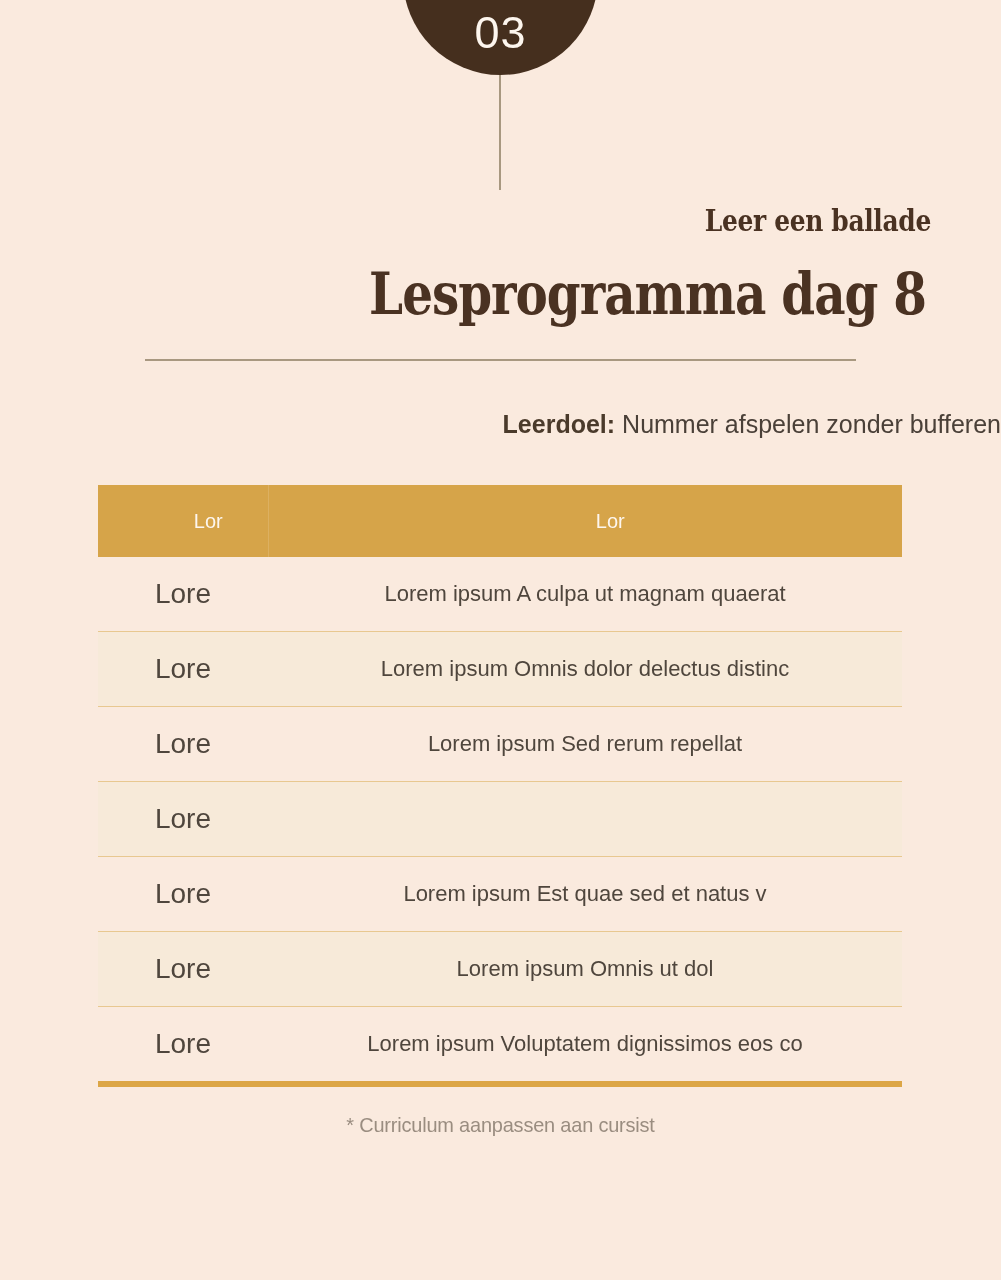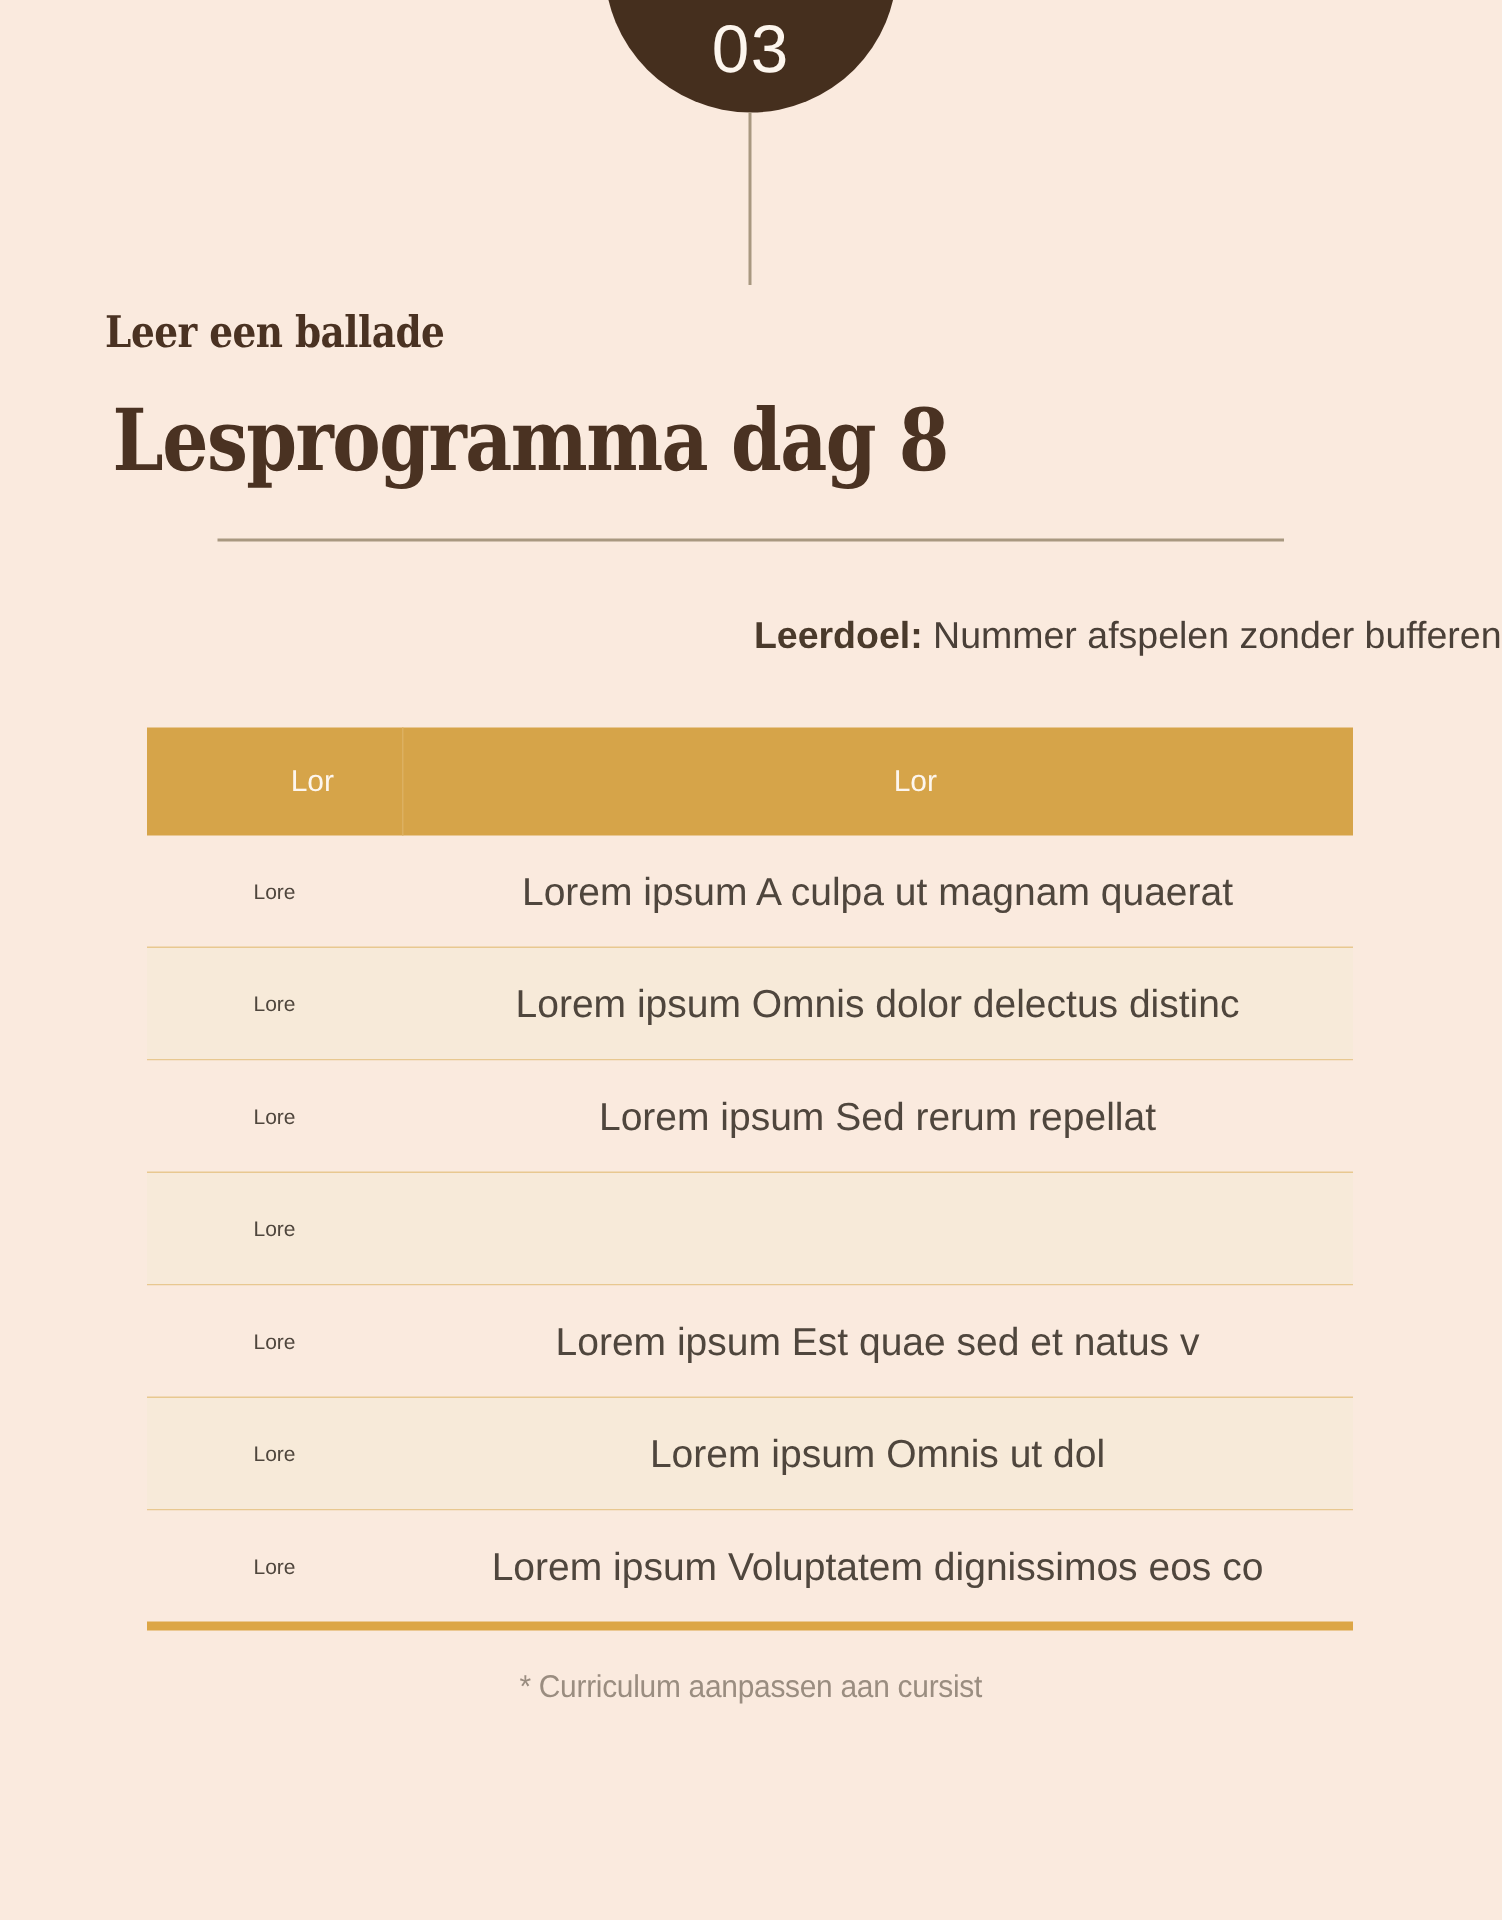--- a/index.html
+++ b/index.html
@@ -66,21 +66,21 @@
     height: 115px;
     background: #a89880;
   }
 
   
   .heading-block {
     position: absolute;
     top: 206px;
     left: 0;
     width: 1001px;
-    text-align: left;
+    text-align: right;
   }
   .eyebrow {
     font-family: "DejaVu Serif", "Liberation Serif", serif;
     font-weight: 700;
     font-size: 29px;
     color: #4a3222;
     letter-spacing: -0.4px;
     line-height: 1.1;
     transform: scaleX(0.86);
     transform-origin: center;
@@ -168,24 +168,24 @@
     background: #f7ead9;
   }
   .trow:last-child {
     border-bottom: none;
   }
   .trow .td {
     display: flex;
     align-items: center;
     justify-content: center;
     color: #4f463d;
-    font-size: 26px;
+    font-size: 22px;
     font-weight: 400;
   }
-  .trow .td-1 { width: 170px; font-size: 14px; }
+  .trow .td-1 { width: 170px; font-size: 28px; }
   .trow .td-2 { width: 634px; }
 
   .table-bottom {
     height: 6px;
     background: #dca646;
   }
 
   
   .footnote {
     position: absolute;

